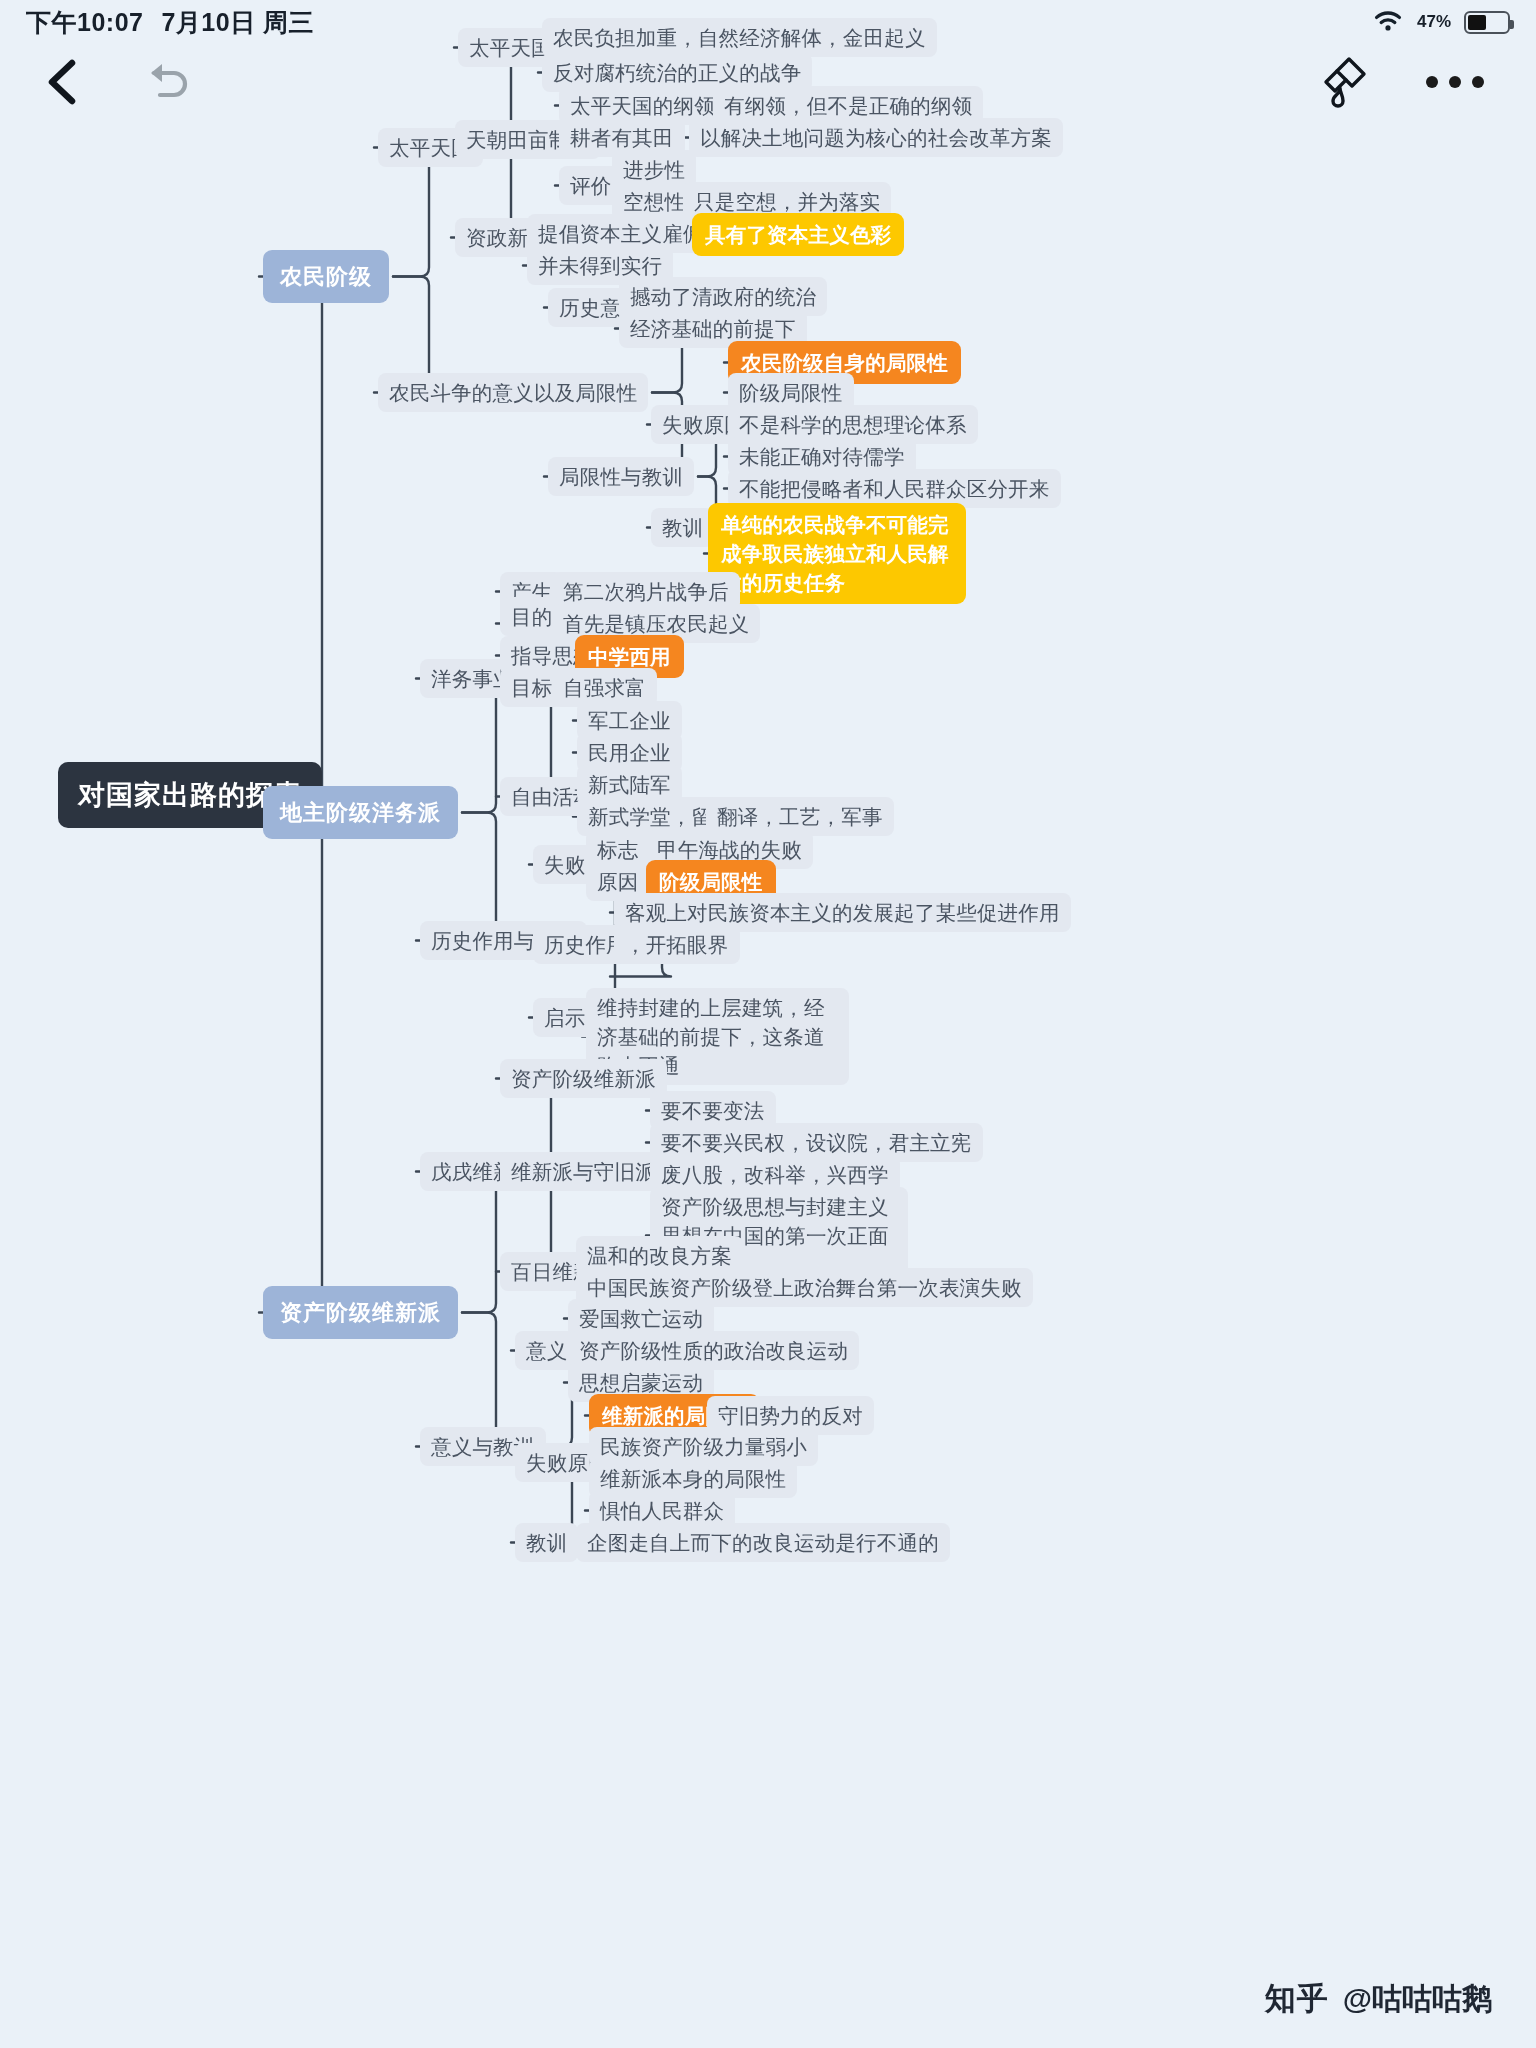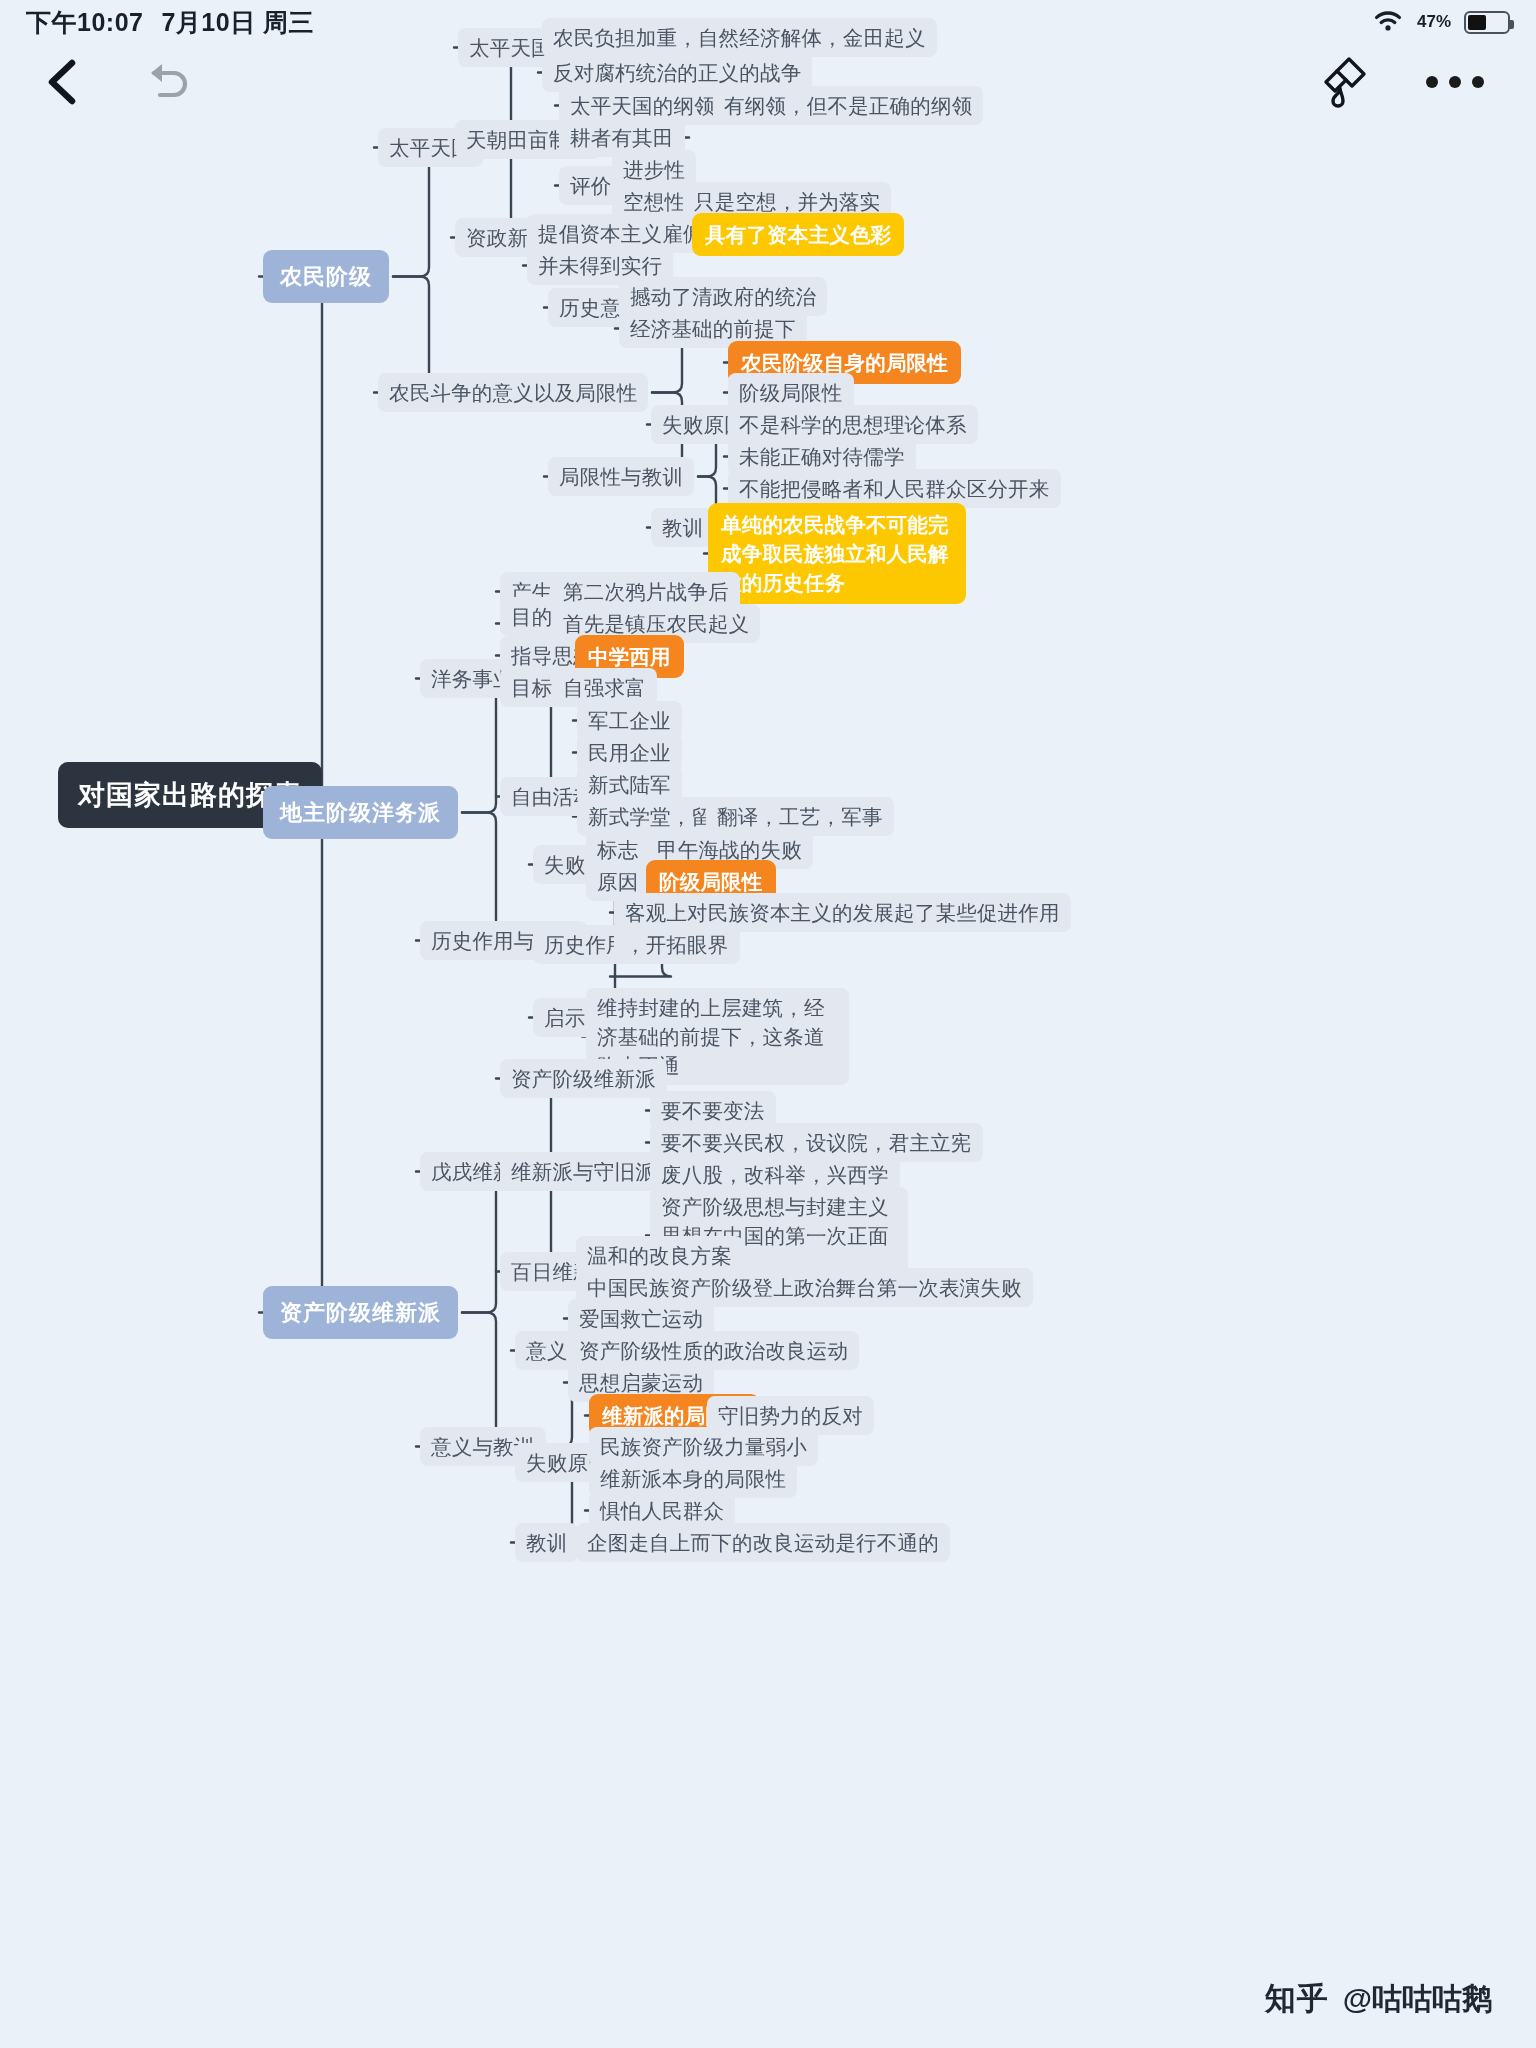--- a/index.html
+++ b/index.html
@@ -235,20 +235,21 @@
   <div class="node" style="left:378px; top:128px;">太平天国</div>
 
   <div class="node" style="left:458px; top:28px;">太平天国起义</div>
   <div class="node" style="left:542px; top:18px;">农民负担加重，自然经济解体，金田起义</div>
   <div class="node" style="left:542px; top:53px;">反对腐朽统治的正义的战争</div>
 
   <div class="node" style="left:455px; top:120px;">天朝田亩制度</div>
   <div class="node" style="left:559px; top:86px;">太平天国的纲领</div>
   <div class="node" style="left:713px; top:86px;">有纲领，但不是正确的纲领</div>
   <div class="node" style="left:559px; top:118px;">耕者有其田</div>
+  <div class="node" style="left:689px; top:118px;">以解决土地问题为核心的社会改革方案</div>
   <div class="node" style="left:559px; top:166px;">评价</div>
   <div class="node" style="left:612px; top:150px;">进步性</div>
   <div class="node" style="left:612px; top:182px;">空想性</div>
   <div class="node" style="left:683px; top:182px;">只是空想，并为落实</div>
 
   <div class="node" style="left:455px; top:218px;">资政新篇</div>
   <div class="node" style="left:527px; top:214px;">提倡资本主义雇佣劳动制</div>
   <div class="node hl-yellow" style="left:692px; top:213px;">具有了资本主义色彩</div>
   <div class="node" style="left:527px; top:246px;">并未得到实行</div>
 

